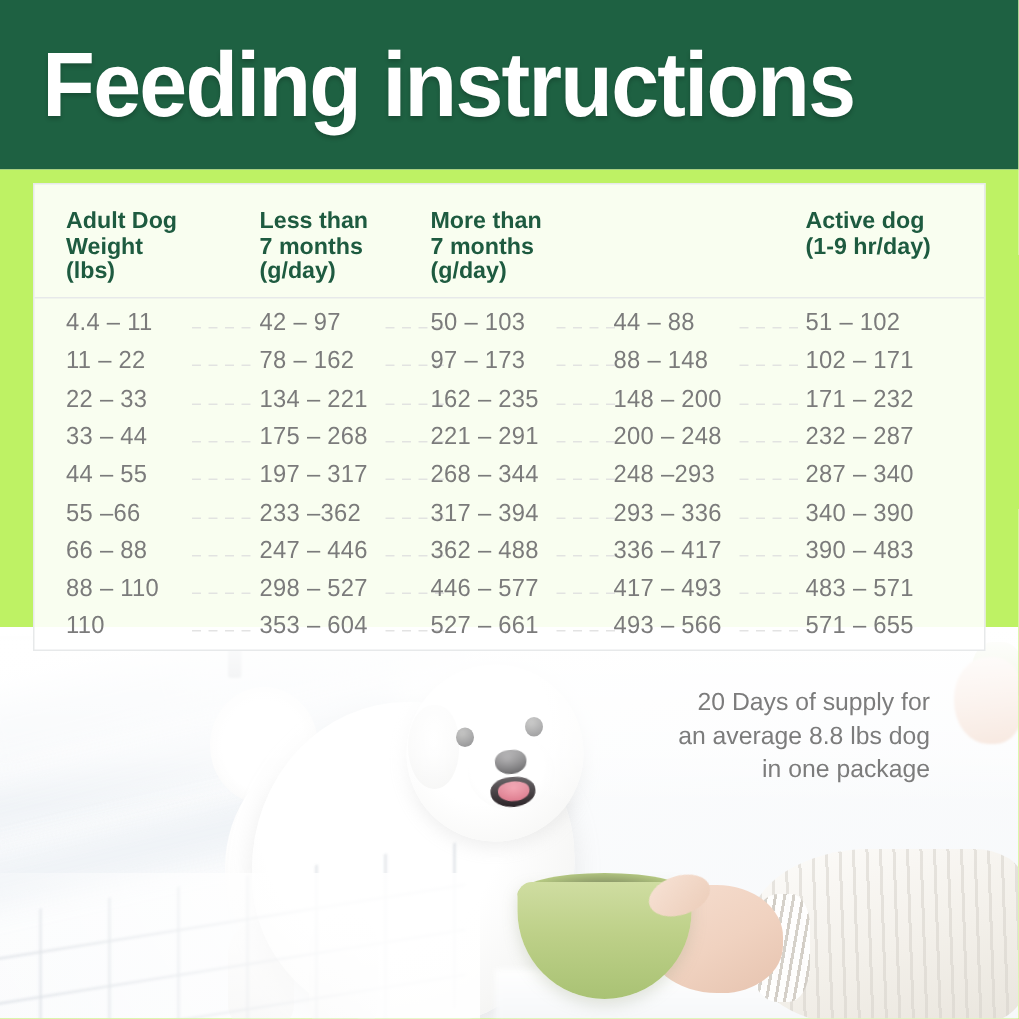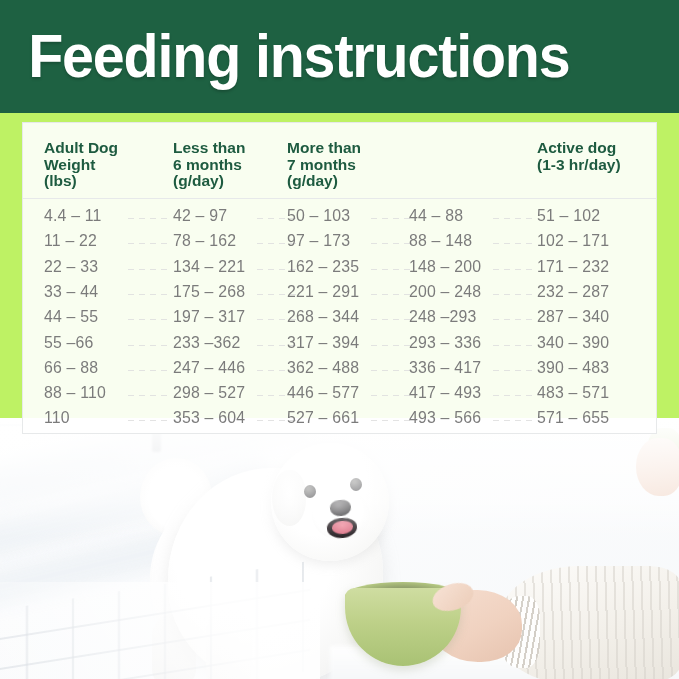--- a/index.html
+++ b/index.html
@@ -316,27 +316,27 @@
     <div class="tiles-fade"></div>
     <div class="photo-blur-top"></div>
   </div>
 
   <div class="table-card">
     <div class="thead">
         <div class="th" style="left: 21px;">Adult Dog
 Weight
 (lbs)</div>
         <div class="th" style="left: 150px;">Less than
-6 months
+7 months
 (g/day)</div>
         <div class="th" style="left: 264px;">More than
 7 months
 (g/day)</div>
         <div class="th" style="left: 514px;">Active dog
-(1-3 hr/day)</div>
+(1-9 hr/day)</div>
       </div>
     <div class="tbody">
         <div class="cell" style="left: 21px; top: 7px;">4.4 – 11</div>
         <div class="leader" style="left: 105px; top: 19px; width: 6px;"></div>
         <div class="leader" style="left: 116px; top: 19px; width: 6px;"></div>
         <div class="leader" style="left: 127px; top: 19px; width: 6px;"></div>
         <div class="leader" style="left: 138px; top: 19px; width: 6px;"></div>
         <div class="cell" style="left: 150px; top: 7px;">42 – 97</div>
         <div class="leader" style="left: 234px; top: 19px; width: 6px;"></div>
         <div class="leader" style="left: 245px; top: 19px; width: 6px;"></div>
@@ -517,13 +517,16 @@
         <div class="leader" style="left: 381px; top: 221.4px; width: 6px;"></div>
         <div class="cell" style="left: 386px; top: 209.4px;"> 493 – 566</div>
         <div class="leader" style="left: 470px; top: 221.4px; width: 6px;"></div>
         <div class="leader" style="left: 481px; top: 221.4px; width: 6px;"></div>
         <div class="leader" style="left: 492px; top: 221.4px; width: 6px;"></div>
         <div class="leader" style="left: 503px; top: 221.4px; width: 6px;"></div>
         <div class="cell" style="left: 514px; top: 209.4px;">571 – 655</div>
       </div>
   </div>
 
+  <div class="caption">20 Days of supply for
+an average 8.8 lbs dog
+in one package</div>
 </div>
 
 </body></html>

